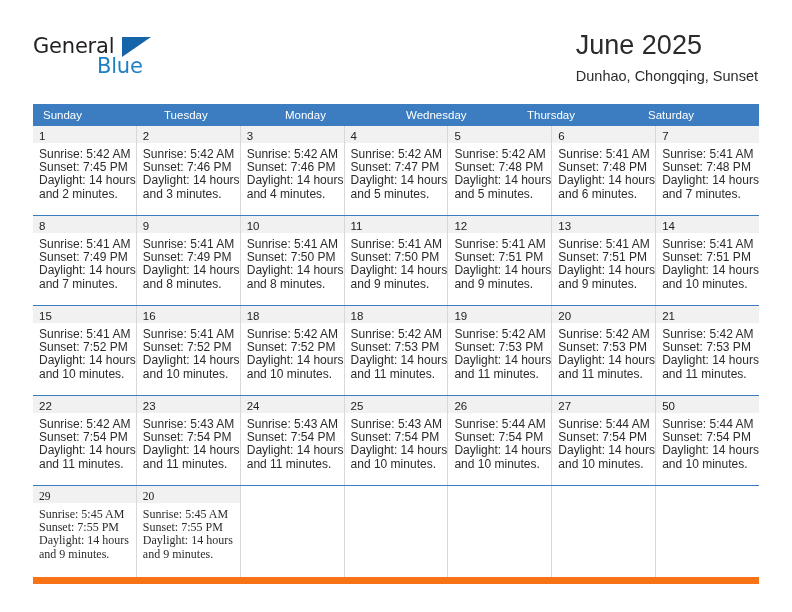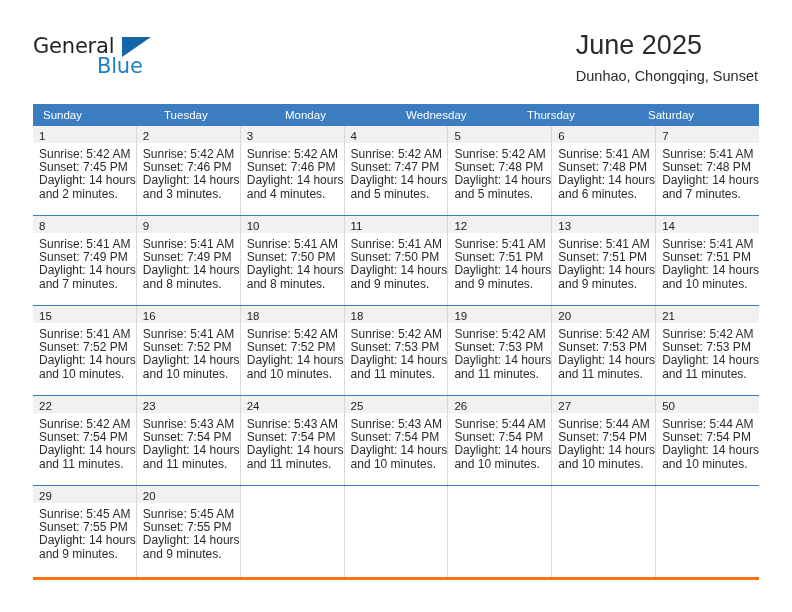--- a/index.html
+++ b/index.html
@@ -111,21 +111,22 @@
   .week {
     display: flex;
     border-top: 1px solid #3b7dc0;
     height: 89px;
   }
   .week.first {
     border-top: none;
   }
   .week.last {
     height: 91px;
-    border-bottom: 3px solid #f97316;
+    border-bottom: 7px solid #f97316;
+    font-family: Liberation Serif, serif;
   }
 
   .day {
     flex: 1 1 0;
     box-sizing: border-box;
     position: relative;
     border-right: 1px solid #d8d8d8;
     overflow: hidden;
   }
   .day:last-child {

